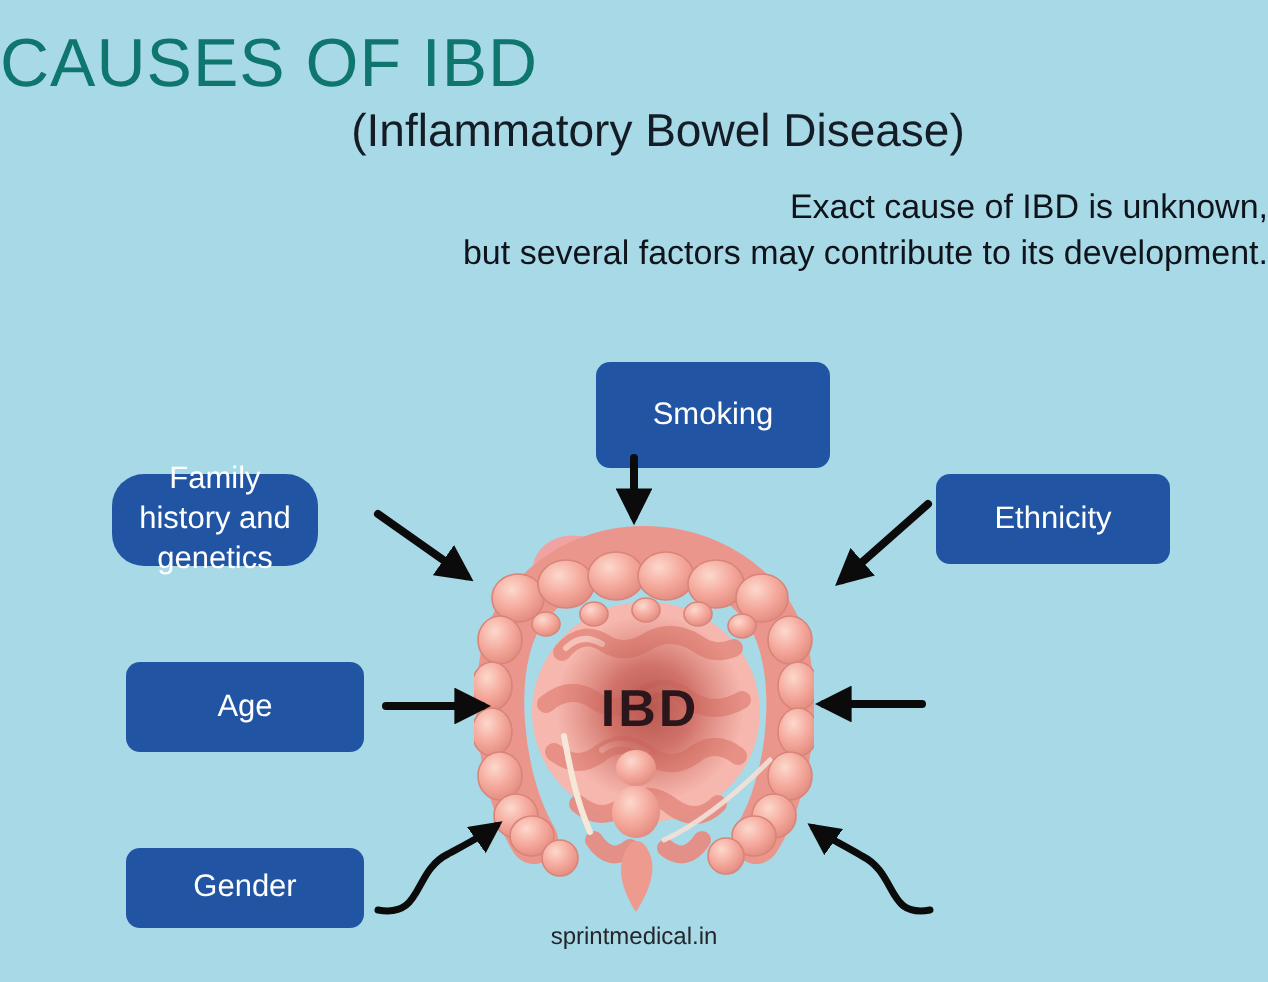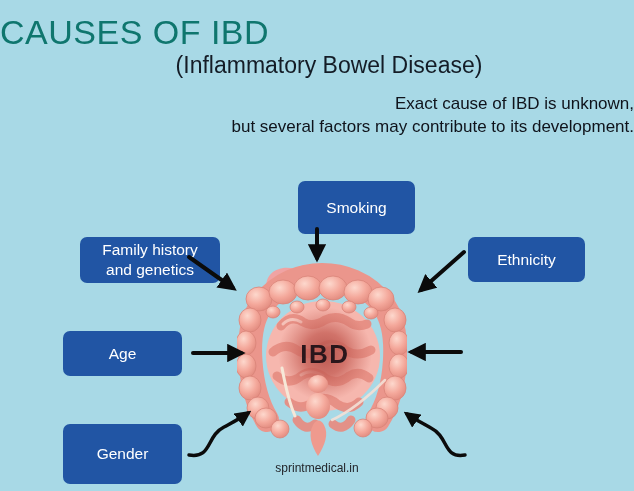--- a/index.html
+++ b/index.html
@@ -24,23 +24,23 @@
   .watermark{
     position:absolute;top:461px;left:0;width:100%;text-align:center;
     font-size:12px;color:#23262b;
   }
   .factor-box{
     position:absolute;background:#2155A4;color:#FFFFFF;border-radius:7px;
     display:flex;align-items:center;justify-content:center;text-align:center;
     font-size:15.5px;line-height:1.28;padding:4px 10px;box-sizing:border-box;
   }
   .pos-smoking      {left:258px;top:181px;width:117px;height:53px;margin-left:40px;}
-  .pos-family       {left:80px; top:237px;width:140px;height:46px;}
+  .pos-family       {left:56px; top:237px;width:103px;height:46px;border-radius:16px;}
   .pos-age          {left:63px; top:331px;width:119px;height:45px;}
-  .pos-gender       {left:63px; top:424px;width:119px;height:60px;}
+  .pos-gender       {left:63px; top:424px;width:119px;height:40px;}
   .pos-ethnicity    {left:468px;top:237px;width:117px;height:45px;}
   .pos-environmental{left:467px;top:329px;width:118px;height:47px;}
   .pos-immune       {left:467px;top:423px;width:121px;height:47px;}
   .gut-svg{position:absolute;left:237px;top:262px;width:170px;height:200px;}
   .arrows-svg{position:absolute;left:0;top:0;width:634px;height:491px;pointer-events:none;}
 </style>
 </head>
 <body>
 
 <div class="stage">

